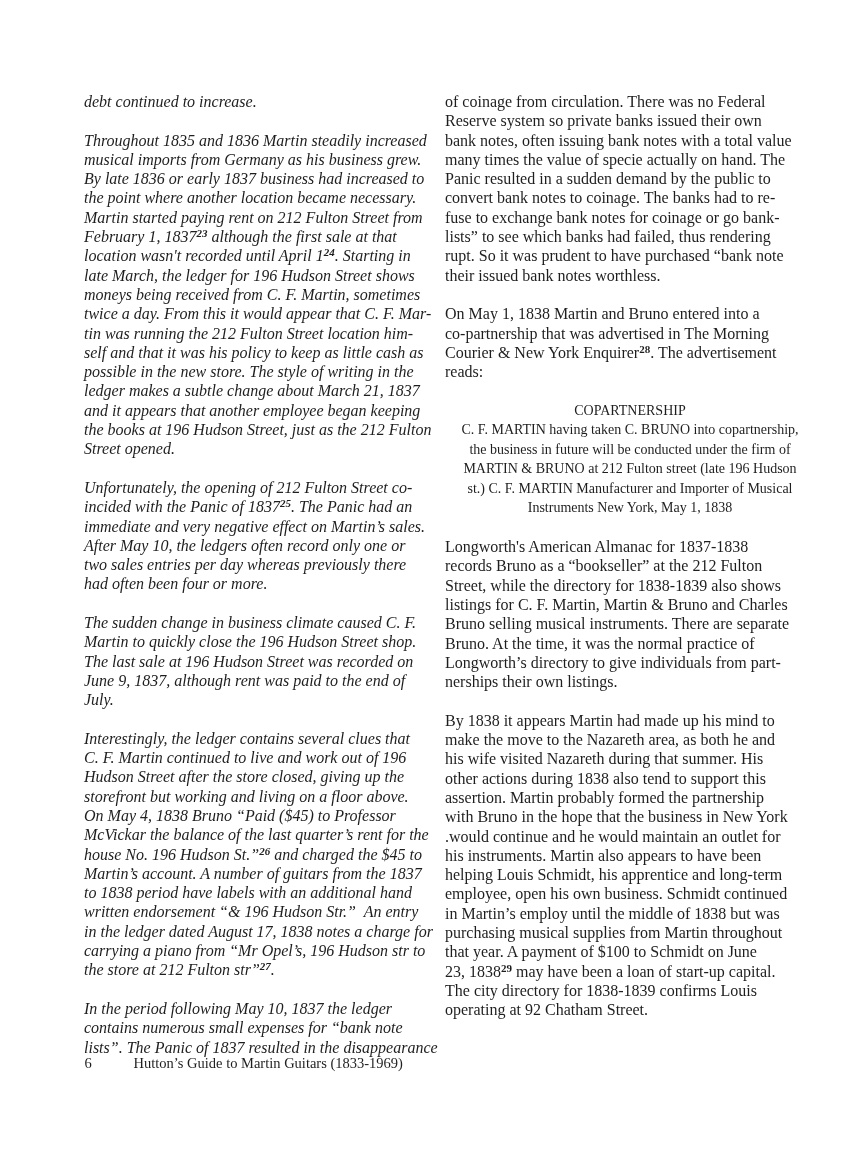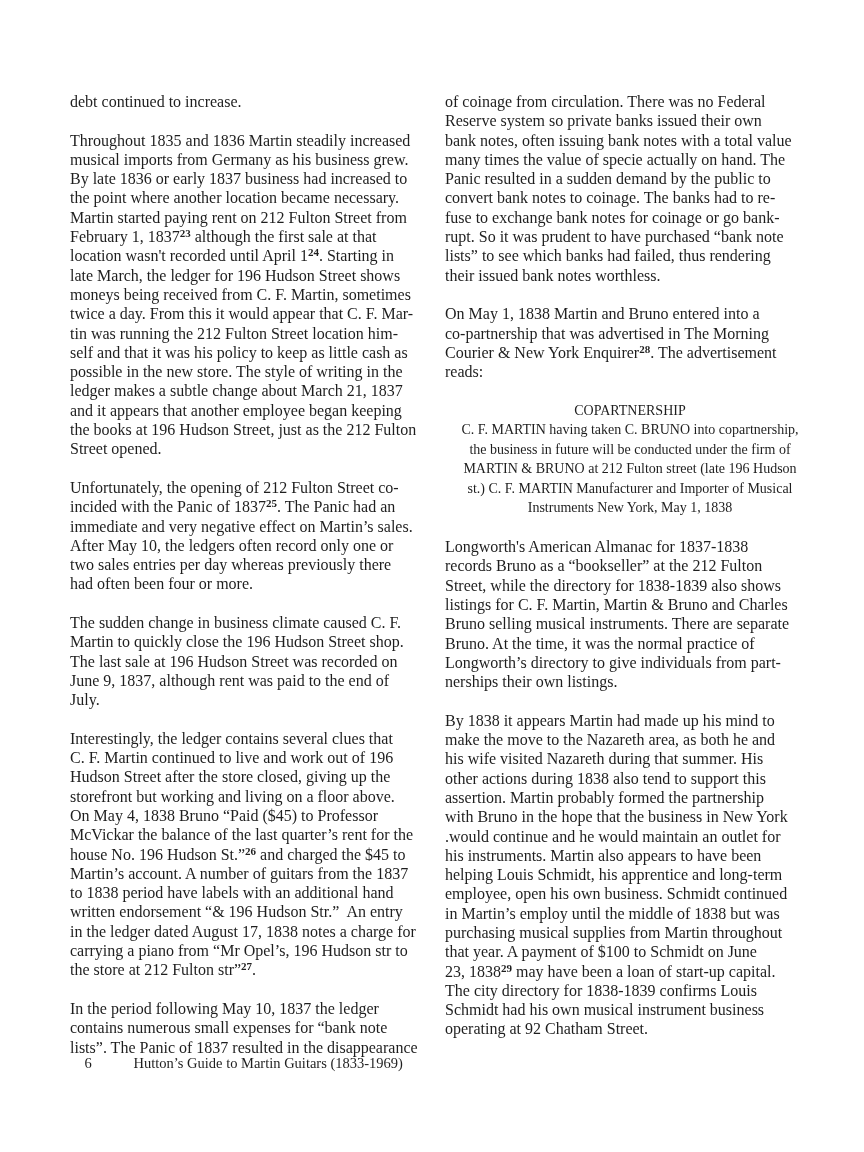--- a/index.html
+++ b/index.html
@@ -6,21 +6,21 @@
   .page {
     position: relative;
     width: 864px;
     height: 1152px;
     background: #ffffff;
     font-family: "Liberation Serif", "DejaVu Serif", serif;
     color: #1e1e1e;
     overflow: hidden;
   }
   .column { position: absolute; top: 92px; width: 358px; }
-  .col-left  { left: 70px; }
+  .col-left  { left: 84px; font-style: italic; }
   .col-right { left: 445px; }
   .paragraph { margin: 0 0 19.3px 0; }
   .paragraph:last-child { margin-bottom: 0; }
   .line {
     font-size: 16px;
     line-height: 19.3px;
     white-space: pre;
   }
   sup {
     font-weight: bold;
@@ -115,22 +115,22 @@
 
   <div class="column col-right">
       <div class="paragraph">
         <div class="line">of coinage from circulation. There was no Federal</div>
         <div class="line">Reserve system so private banks issued their own</div>
         <div class="line">bank notes, often issuing bank notes with a total value</div>
         <div class="line">many times the value of specie actually on hand. The</div>
         <div class="line">Panic resulted in a sudden demand by the public to</div>
         <div class="line">convert bank notes to coinage. The banks had to re-</div>
         <div class="line">fuse to exchange bank notes for coinage or go bank-</div>
+        <div class="line">lists” to see which banks had failed, thus rendering</div>
         <div class="line">rupt. So it was prudent to have purchased “bank note</div>
-        <div class="line">lists” to see which banks had failed, thus rendering</div>
         <div class="line">their issued bank notes worthless.</div>
       </div>
       <div class="paragraph">
         <div class="line">On May 1, 1838 Martin and Bruno entered into a</div>
         <div class="line">co-partnership that was advertised in The Morning</div>
         <div class="line">Courier &amp; New York Enquirer<sup>28</sup>. The advertisement</div>
         <div class="line">reads:</div>
       </div>
       <div class="paragraph advertisement">
         <div class="line">COPARTNERSHIP</div>
@@ -159,21 +159,20 @@
         <div class="line">with Bruno in the hope that the business in New York</div>
         <div class="line">.would continue and he would maintain an outlet for</div>
         <div class="line">his instruments. Martin also appears to have been</div>
         <div class="line">helping Louis Schmidt, his apprentice and long-term</div>
         <div class="line">employee, open his own business. Schmidt continued</div>
         <div class="line">in Martin’s employ until the middle of 1838 but was</div>
         <div class="line">purchasing musical supplies from Martin throughout</div>
         <div class="line">that year. A payment of $100 to Schmidt on June</div>
         <div class="line">23, 1838<sup>29</sup> may have been a loan of start-up capital.</div>
         <div class="line">The city directory for 1838-1839 confirms Louis</div>
-        <div class="line">Schmidt had his own musical instrument business</div>
         <div class="line">operating at 92 Chatham Street.</div>
       </div>
     </div>
 
   <div class="footer">
     <span class="page-number">6</span><span>Hutton’s Guide to Martin Guitars (1833-1969)</span>
   </div>
 
 </div>
 

